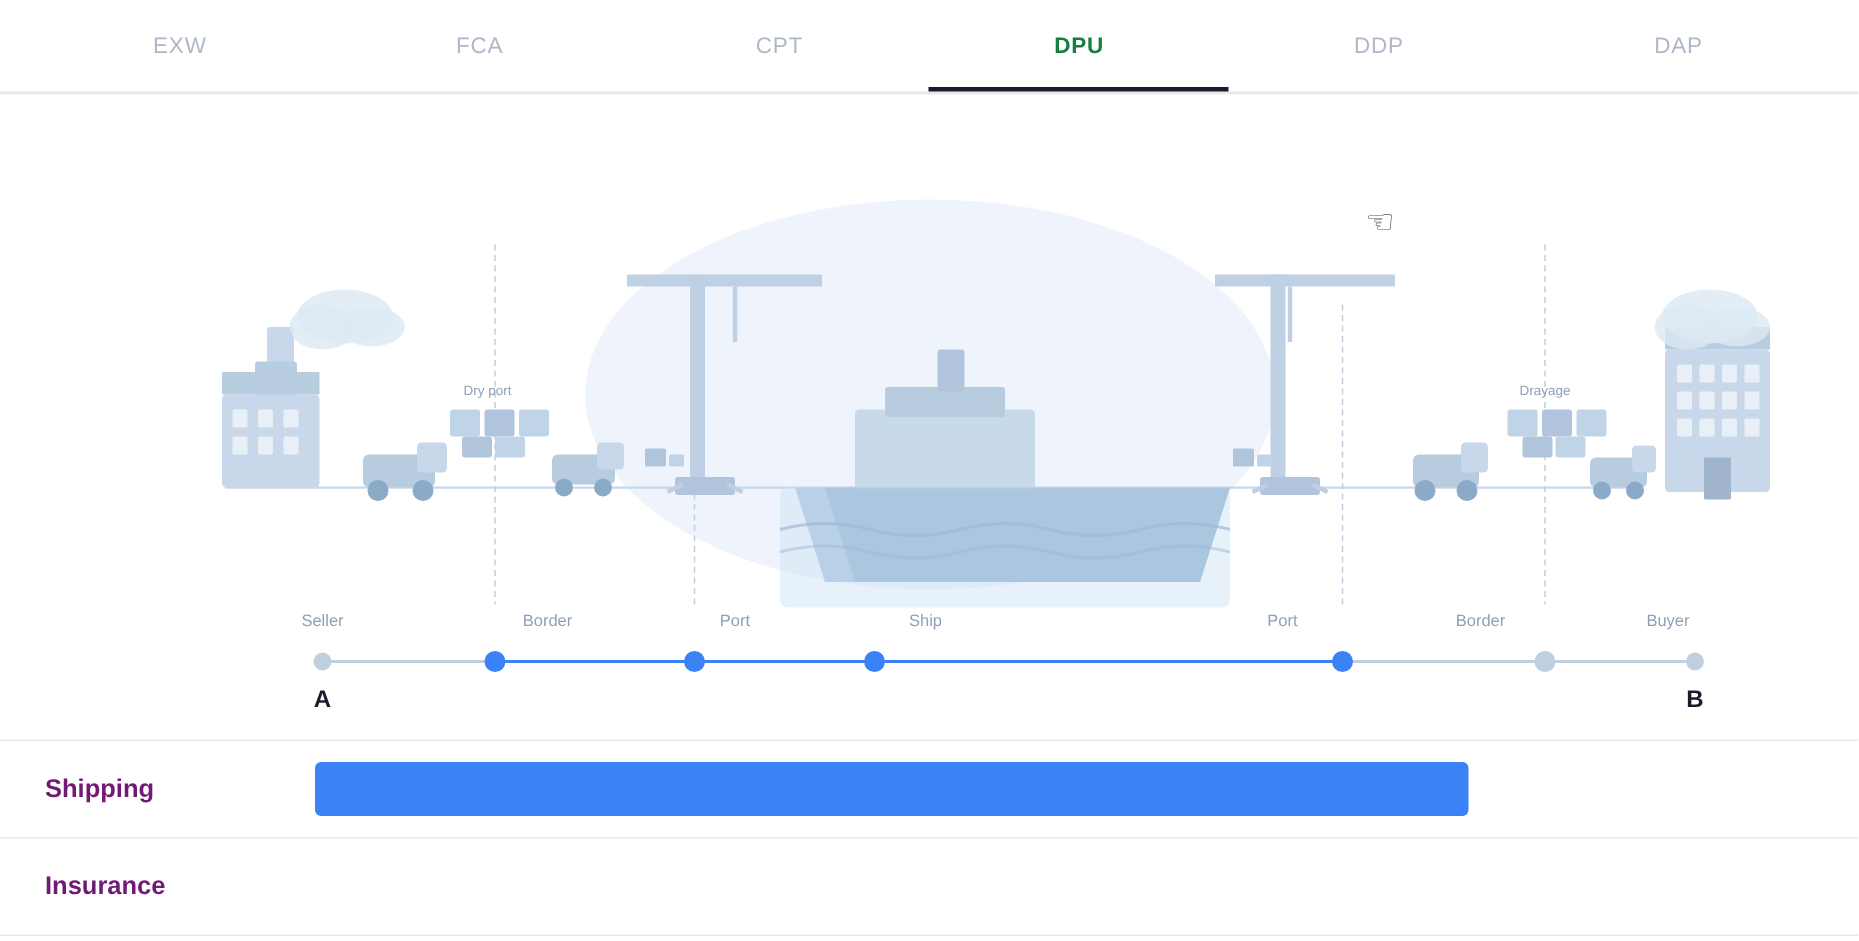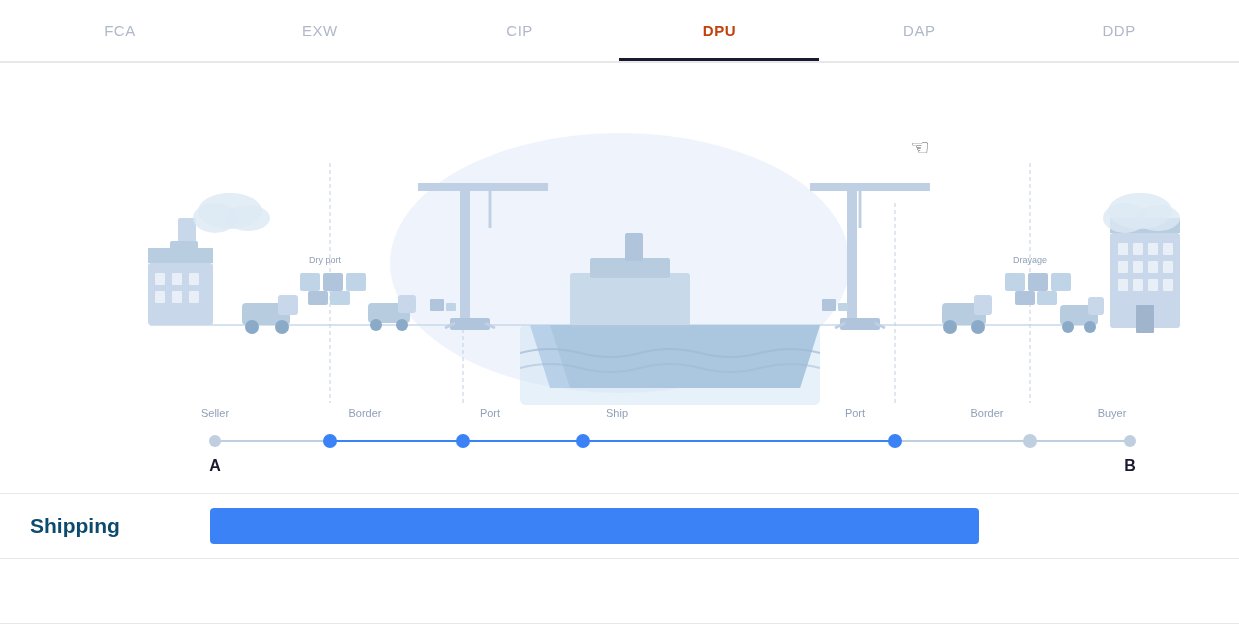--- a/index.html
+++ b/index.html
@@ -24,21 +24,21 @@
       text-align: center;
       font-size: 15px;
       font-weight: 500;
       color: #b0b8c8;
       cursor: pointer;
       padding: 20px 0;
       position: relative;
       letter-spacing: 0.5px;
     }
     .nav-tab.active {
-      color: #c2410c;
+      color: #15803d;
       font-weight: 700;
     }
     .nav-tab.active::after {
       content: '';
       position: absolute;
       bottom: -2px;
       left: 0;
       right: 0;
       height: 3px;
       background: #1a1a2e;
@@ -74,49 +74,49 @@
     
     .legend-row {
       display: flex;
       align-items: center;
       border-top: 1px solid #e8e8e8;
       padding: 14px 30px;
       min-height: 60px;
     }
     .legend-label {
       width: 180px;
-      font-size: 21px;
+      font-size: 17px;
       font-weight: 700;
-      color: #0c4a6e;
+      color: #701a75;
       flex-shrink: 0;
     }
     .legend-bar-container {
       flex: 1;
       height: 36px;
       position: relative;
     }
     .legend-bar {
       height: 100%;
       border-radius: 4px;
       background: #3b82f6;
     }
     .legend-bar.empty {
       background: transparent;
     }
   </style>
 </head>
 <body>
 
 <nav class="nav-tabs">
+  <div class="nav-tab">EXW</div>
   <div class="nav-tab">FCA</div>
-  <div class="nav-tab">EXW</div>
-  <div class="nav-tab">CIP</div>
+  <div class="nav-tab">CPT</div>
   <div class="nav-tab active">DPU</div>
+  <div class="nav-tab">DDP</div>
   <div class="nav-tab">DAP</div>
-  <div class="nav-tab">DDP</div>
 </nav>
 
 <div class="diagram-area">
 
   <div class="cursor-icon">☜</div>
 
   <svg class="diagram-svg" viewBox="0 0 1239 430" xmlns="http://www.w3.org/2000/svg">
 
     <ellipse cx="620" cy="200" rx="230" ry="130" fill="#e8f0fb" opacity="0.7"></ellipse>
 
@@ -278,20 +278,21 @@
 <div>
 
   <div class="legend-row">
     <div class="legend-label">Shipping</div>
     <div class="legend-bar-container">
       <div class="legend-bar" style="width: 77%;"></div>
     </div>
   </div>
 
   <div class="legend-row">
+    <div class="legend-label">Insurance</div>
     <div class="legend-bar-container">
       <div class="legend-bar empty" style="width: 0%;"></div>
     </div>
   </div>
 
   <div class="legend-row">
     
     
   </div>
 </div>

